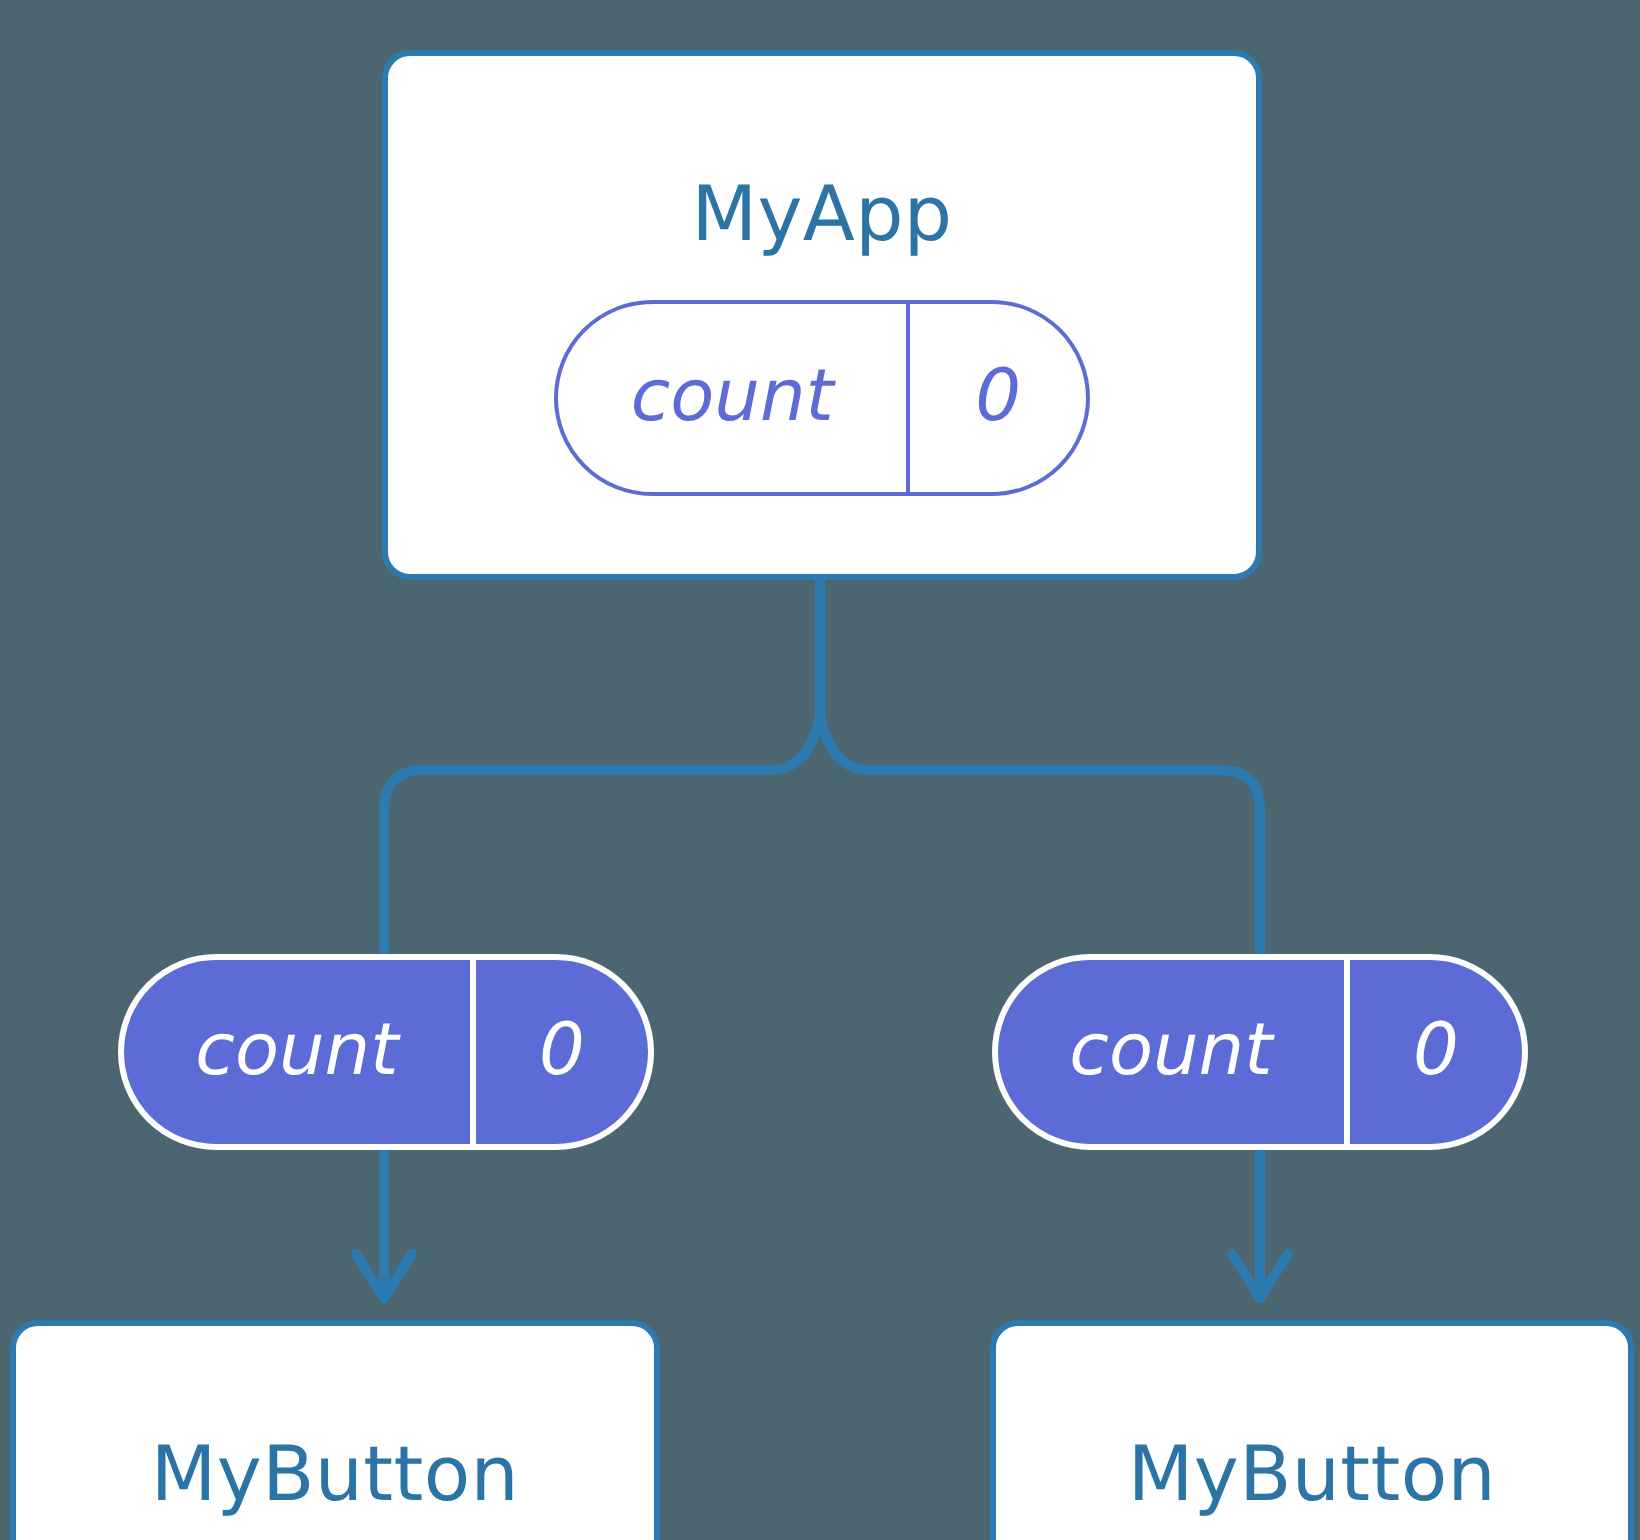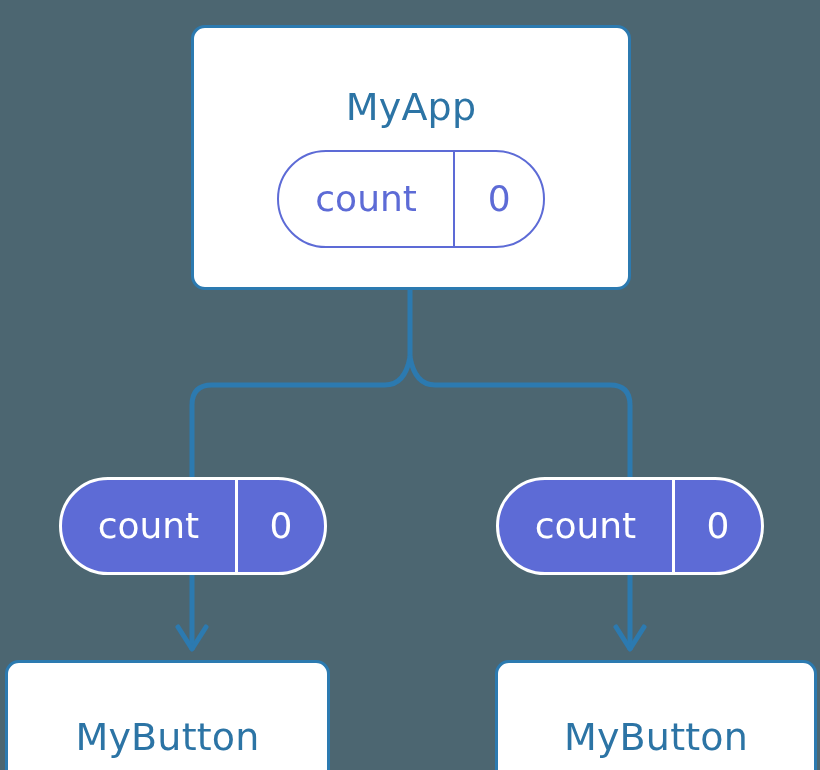--- a/index.html
+++ b/index.html
@@ -88,20 +88,21 @@
     border-radius: 999px;
     overflow: hidden;
   }
   .pill-key, .pill-value {
     display: flex;
     align-items: center;
     justify-content: center;
     font-size: 36px;
     line-height: 1;
     white-space: nowrap;
+    font-style: italic;
   }
   .pill-key { flex: 0 0 66%; }
   .pill-value { flex: 1 1 auto; }
 
   
   .state-pill.outlined {
     background: #ffffff;
     border: 2px solid #5d6bd6;
   }
   .state-pill.outlined .pill-key,

